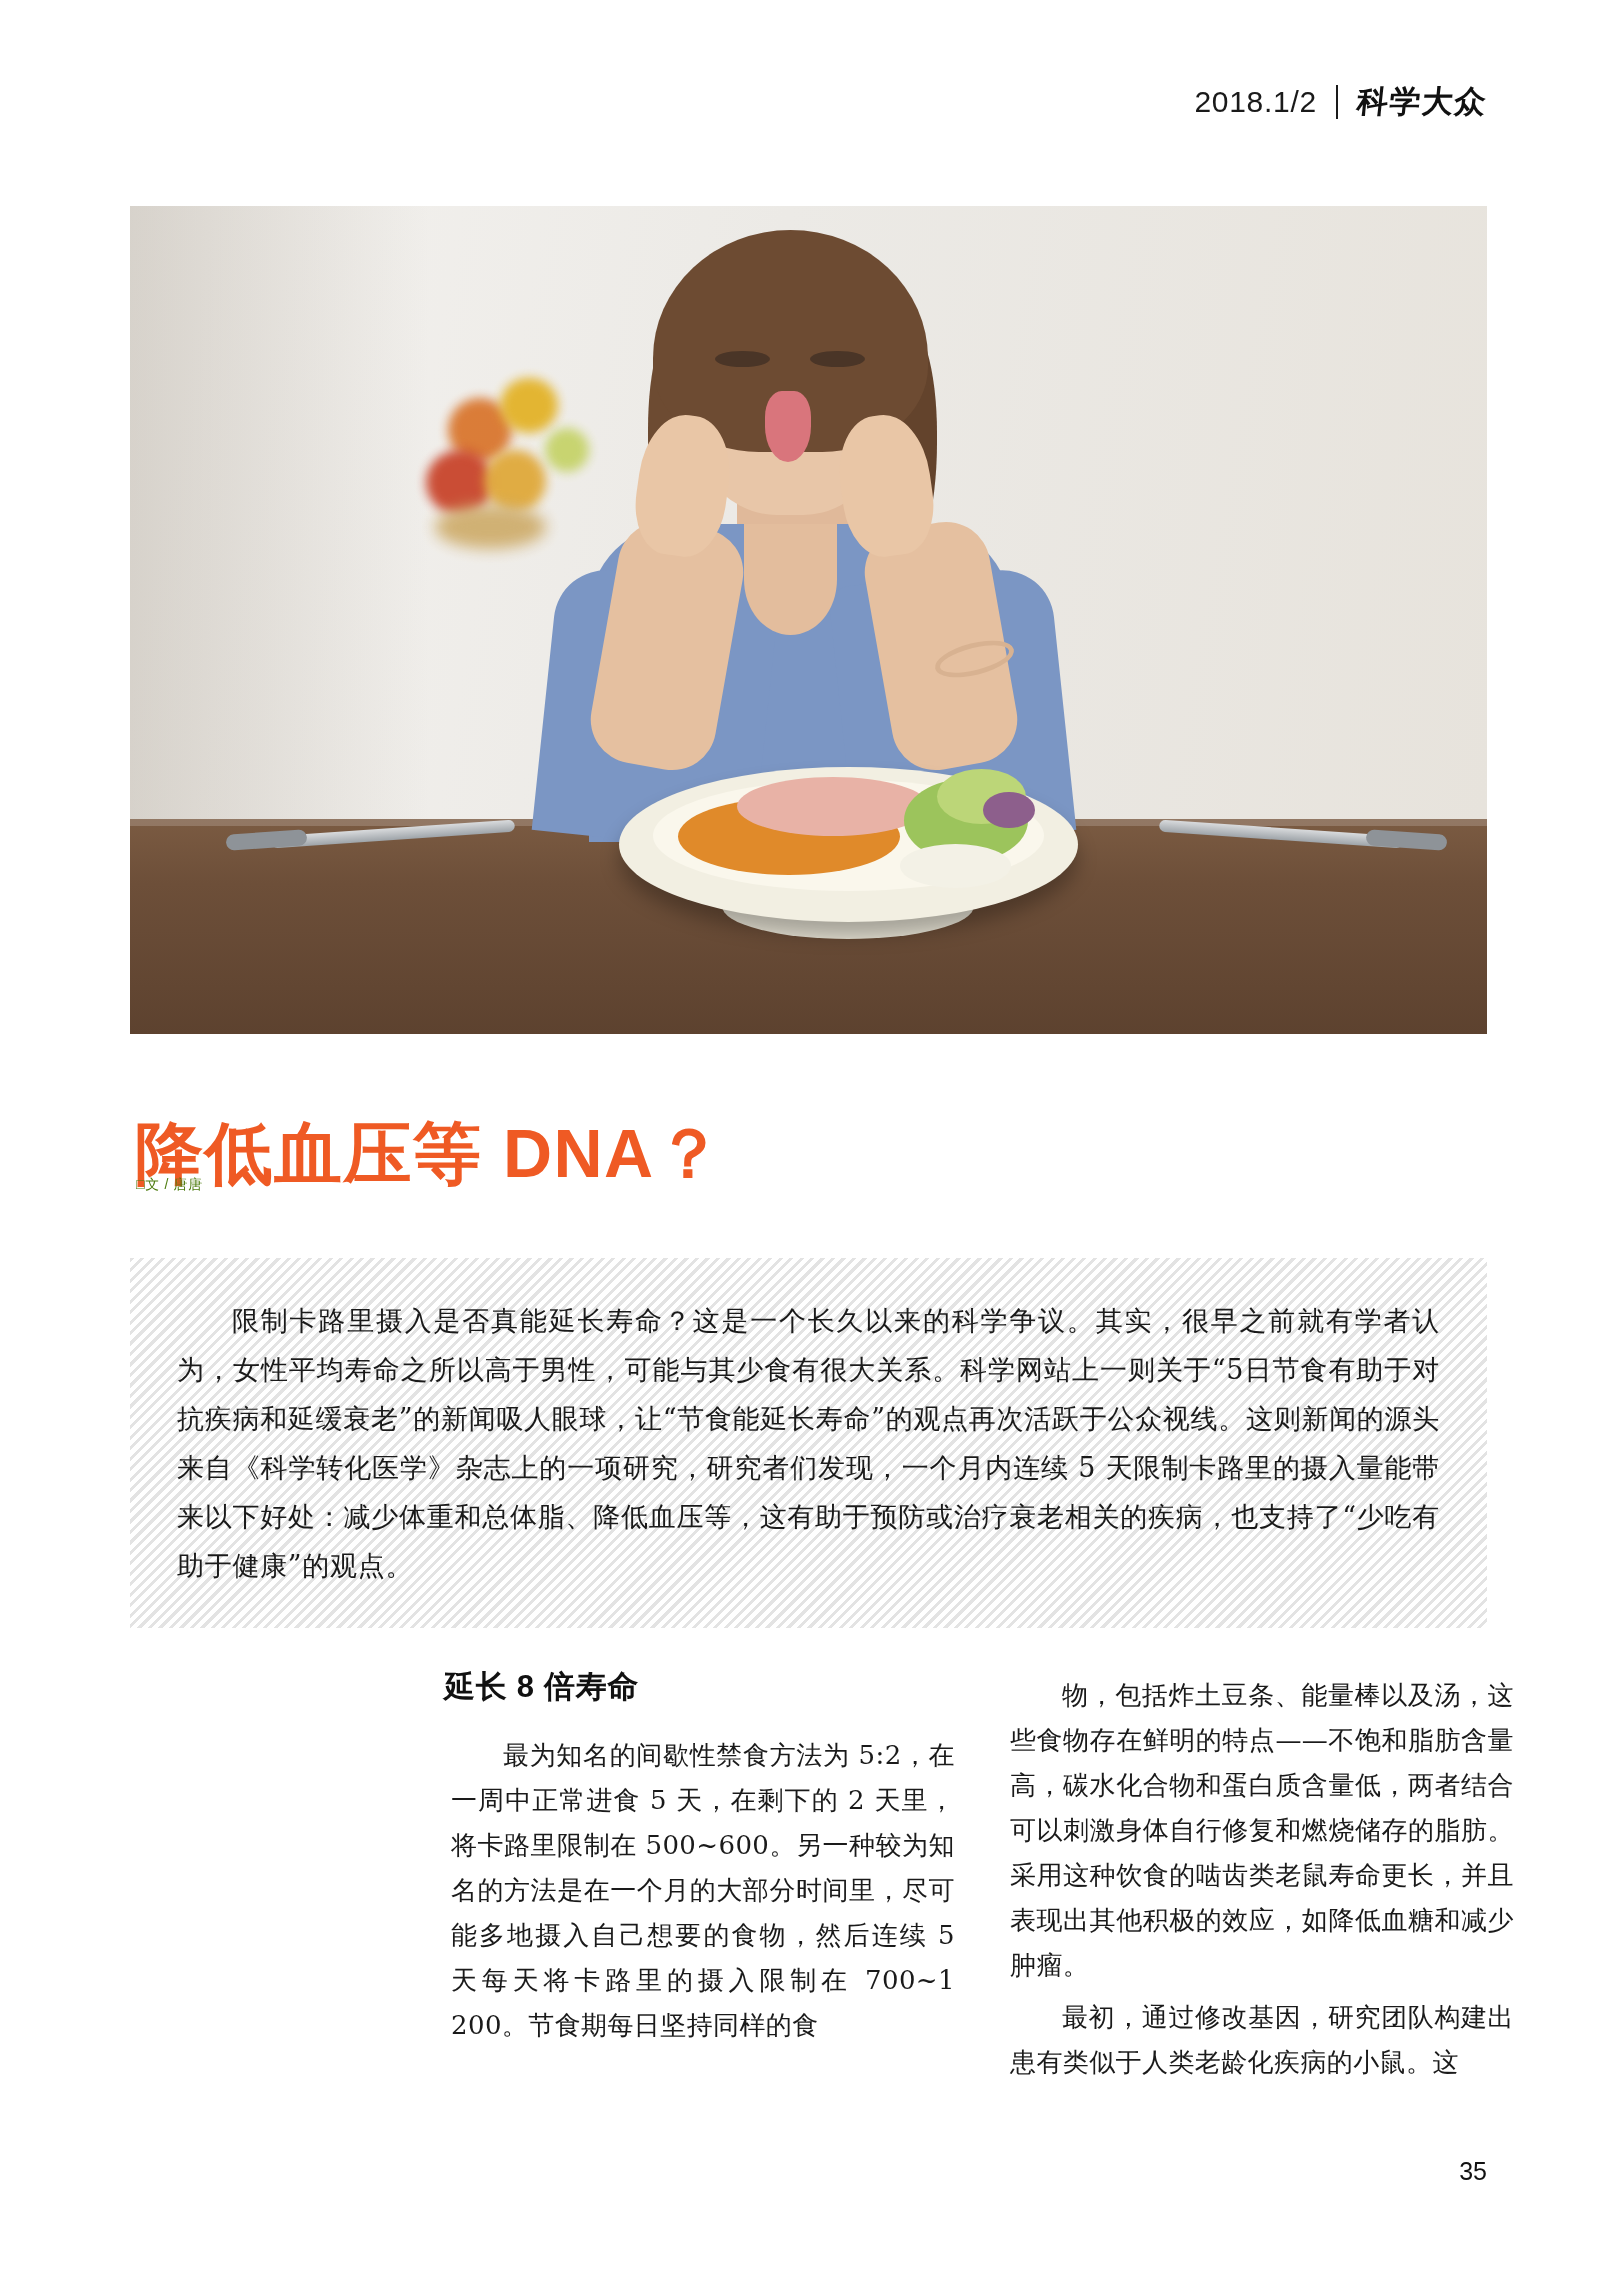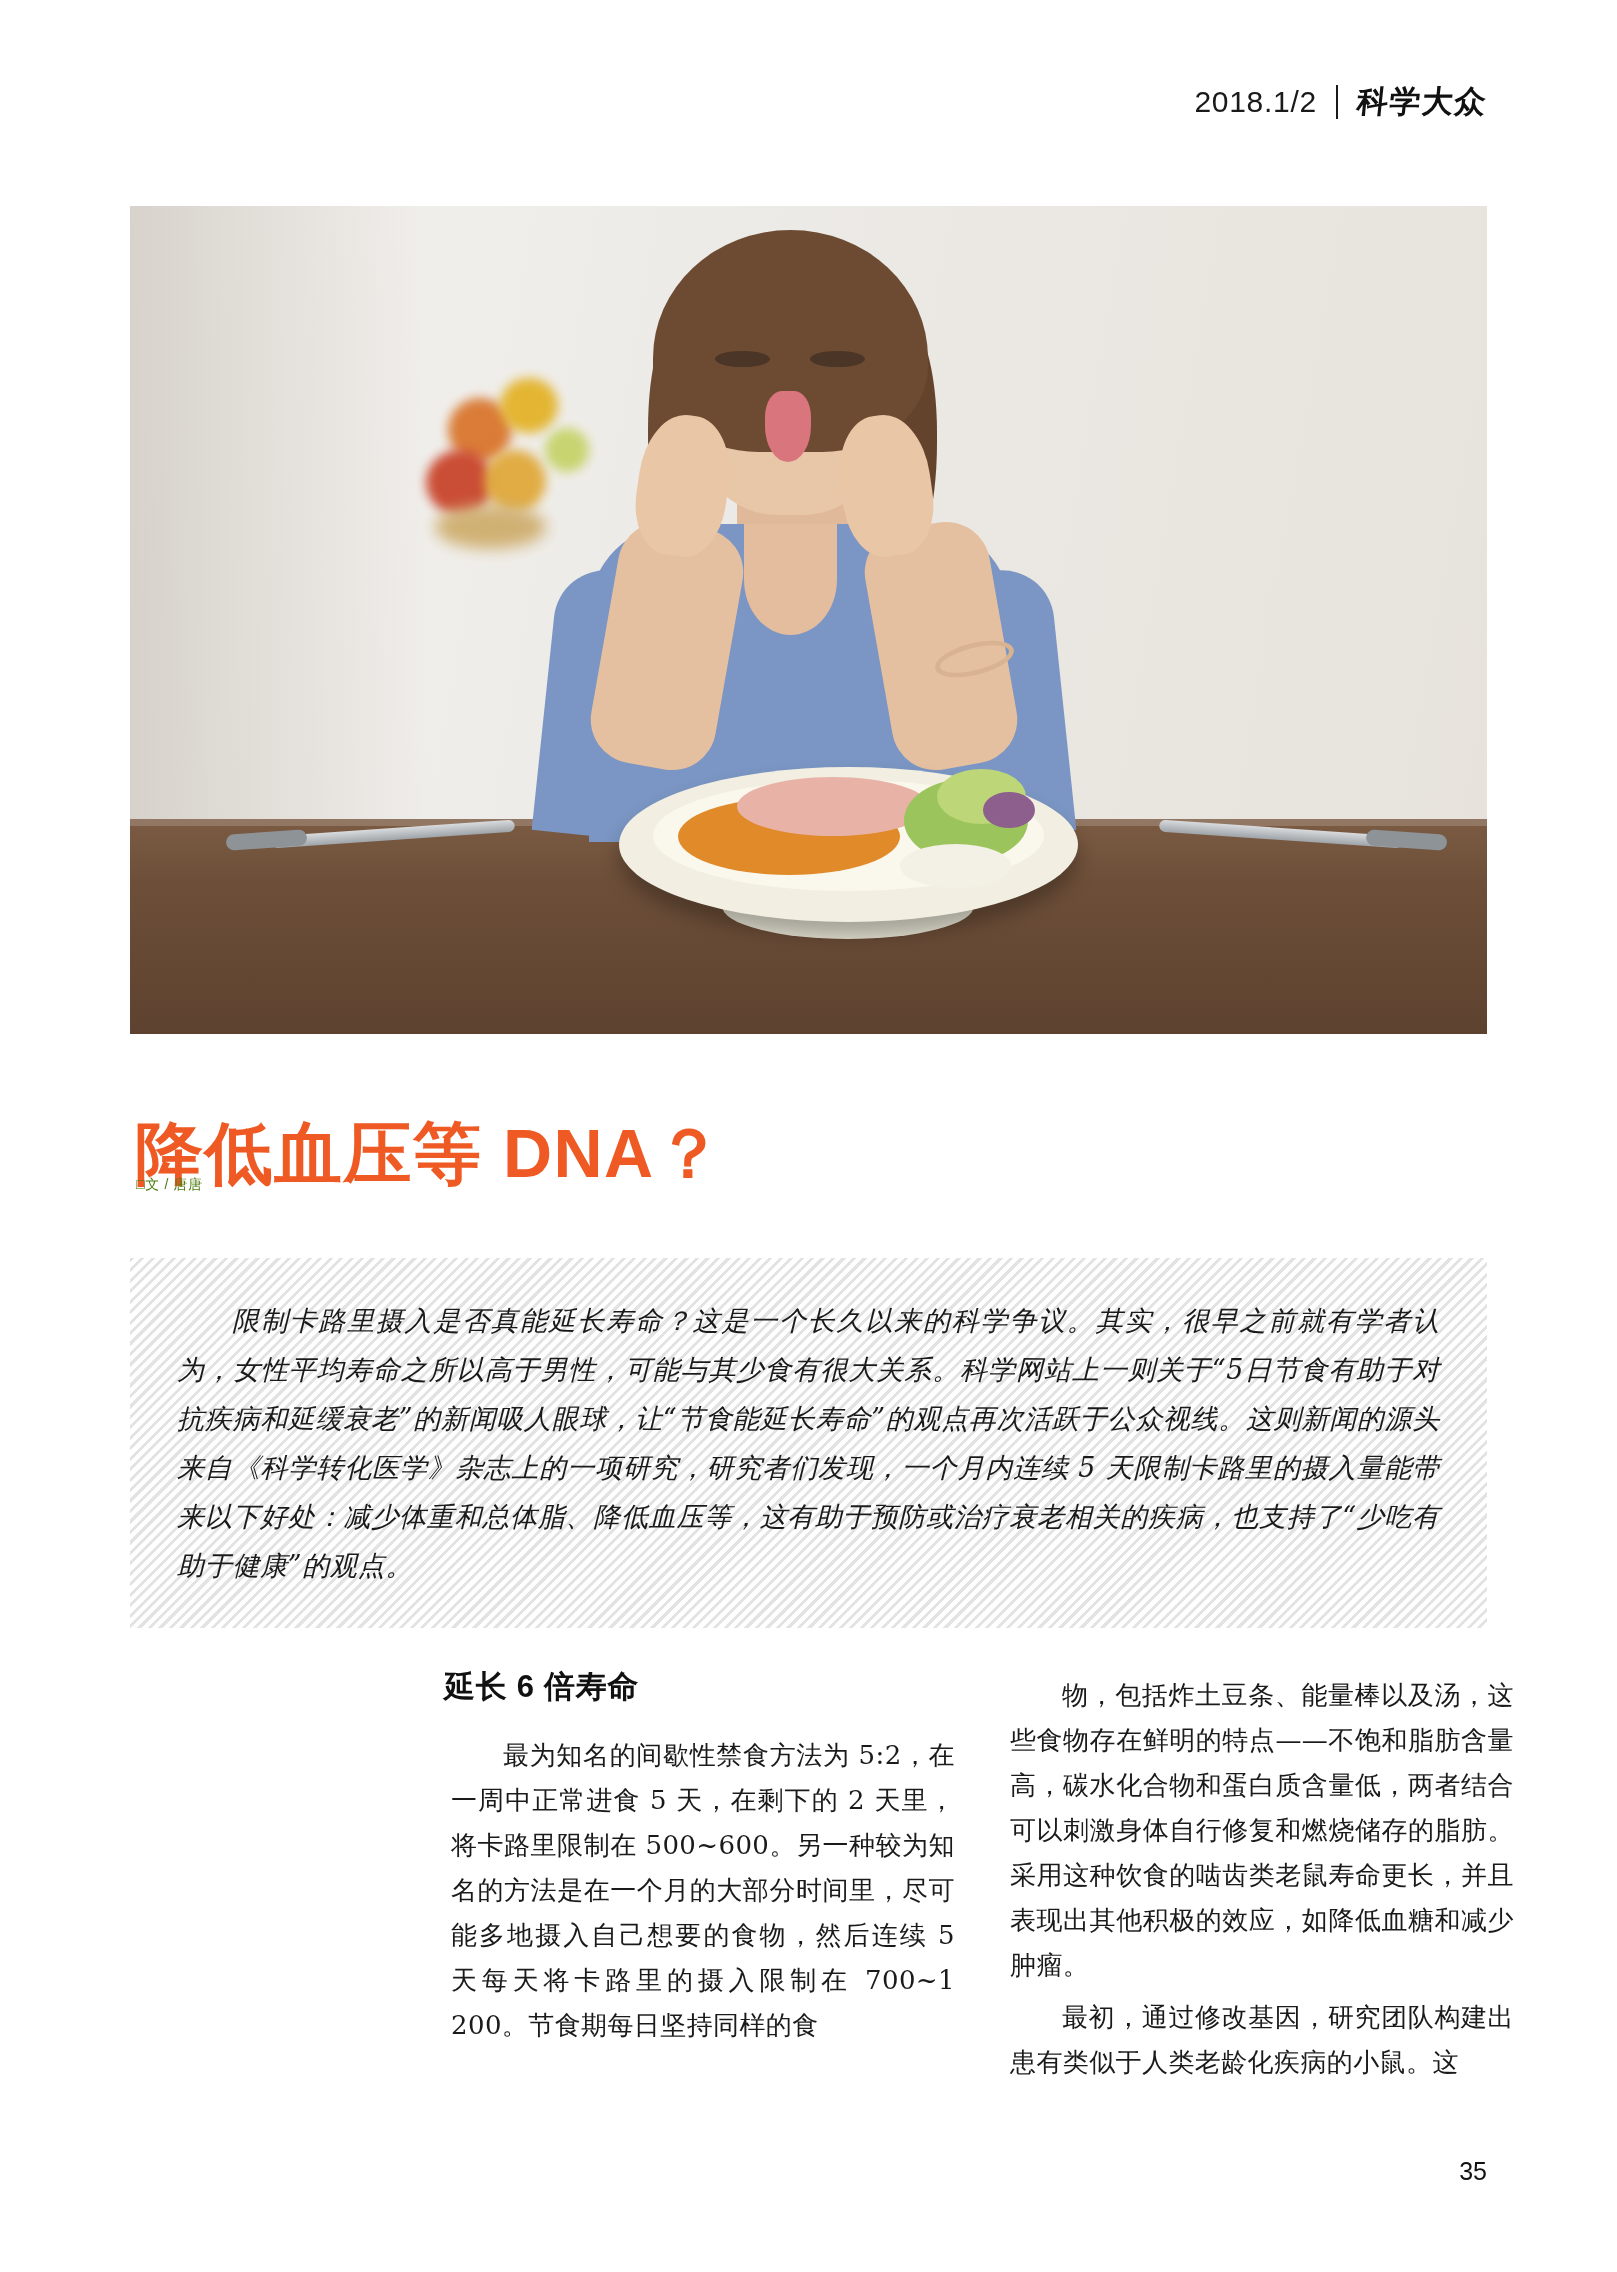--- a/index.html
+++ b/index.html
@@ -349,21 +349,20 @@
     width: 1357px;
     height: 370px;
     background-color: #f6f6f6;
     background-image: repeating-linear-gradient(
       -45deg,
       #ffffff 0px, #ffffff 4.4px,
       #e3e3e3 4.4px, #e3e3e3 7.4px
     );
     box-sizing: border-box;
     padding: 38px 47px 22px 47px;
-    font-style: italic;
   }
   .lead p {
     margin: 0;
     font-family: "DejaVu Serif", serif;
     font-size: 27px;
     line-height: 49px;
     color: #1a1a1a;
     text-indent: 55px;
     text-align: justify;
     letter-spacing: 0.7px;
@@ -468,21 +467,21 @@
   </div>
 
   <h1 class="title">降低血压等 DNA？</h1>
   <div class="byline">□文 / 唐唐</div>
 
   <div class="lead">
     <p>限制卡路里摄入是否真能延长寿命？这是一个长久以来的科学争议。其实，很早之前就有学者认为，女性平均寿命之所以高于男性，可能与其少食有很大关系。科学网站上一则关于“5日节食有助于对抗疾病和延缓衰老”的新闻吸人眼球，让“节食能延长寿命”的观点再次活跃于公众视线。这则新闻的源头来自《科学转化医学》杂志上的一项研究，研究者们发现，一个月内连续 5 天限制卡路里的摄入量能带来以下好处：减少体重和总体脂、降低血压等，这有助于预防或治疗衰老相关的疾病，也支持了“少吃有助于健康”的观点。</p>
   </div>
 
   <div class="col col-left">
-    <h2 class="subhead">延长 6 倍寿命</h2>
+    <h2 class="subhead">延长 8 倍寿命</h2>
     <p>最为知名的间歇性禁食方法为 5:2，在一周中正常进食 5 天，在剩下的 2 天里，将卡路里限制在 500~600。另一种较为知名的方法是在一个月的大部分时间里，尽可能多地摄入自己想要的食物，然后连续 5 天每天将卡路里的摄入限制在 700~1 200。节食期每日坚持同样的食</p>
   </div>
 
   <div class="col col-right">
     <p>物，包括炸土豆条、能量棒以及汤，这些食物存在鲜明的特点——不饱和脂肪含量高，碳水化合物和蛋白质含量低，两者结合可以刺激身体自行修复和燃烧储存的脂肪。采用这种饮食的啮齿类老鼠寿命更长，并且表现出其他积极的效应，如降低血糖和减少肿瘤。</p>
     <p>最初，通过修改基因，研究团队构建出患有类似于人类老龄化疾病的小鼠。这</p>
   </div>
 
   <div class="pagenum">35</div>
 

